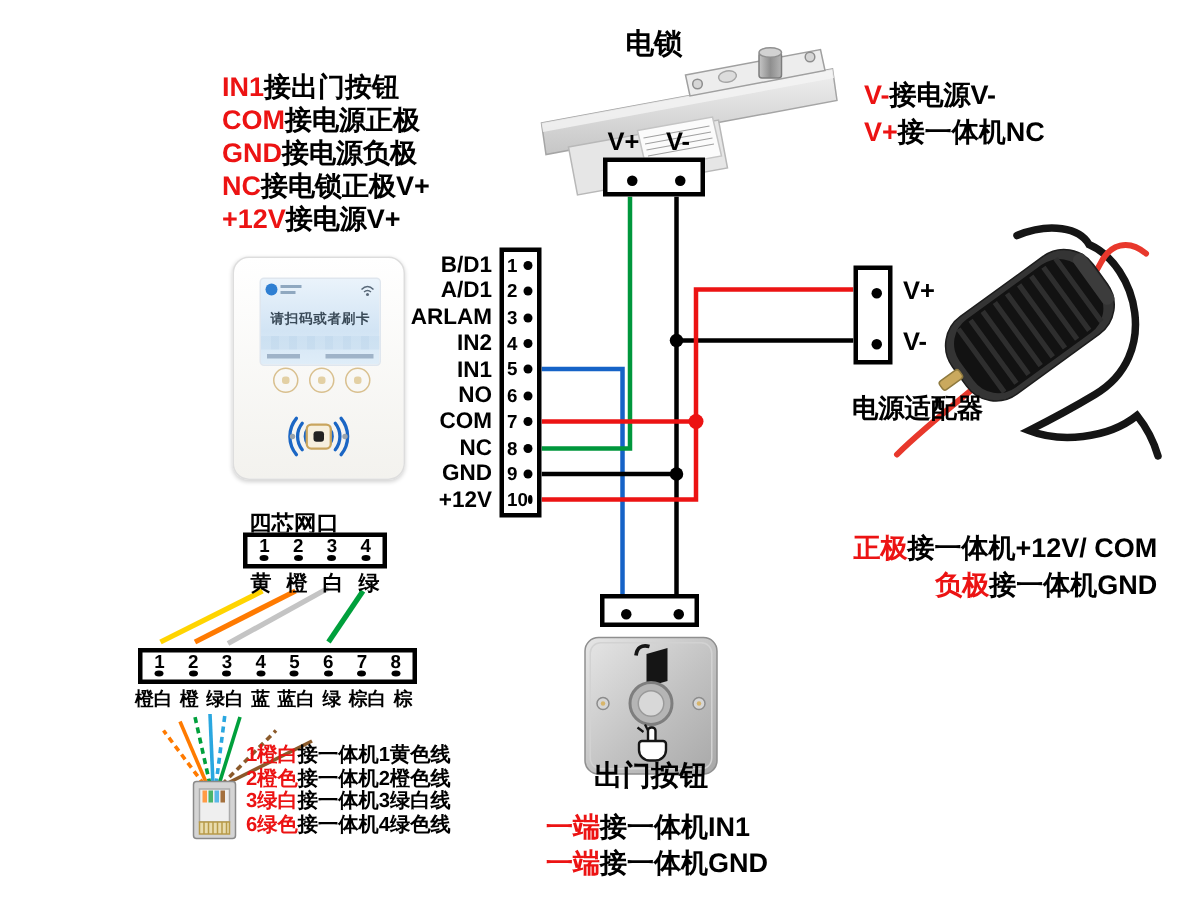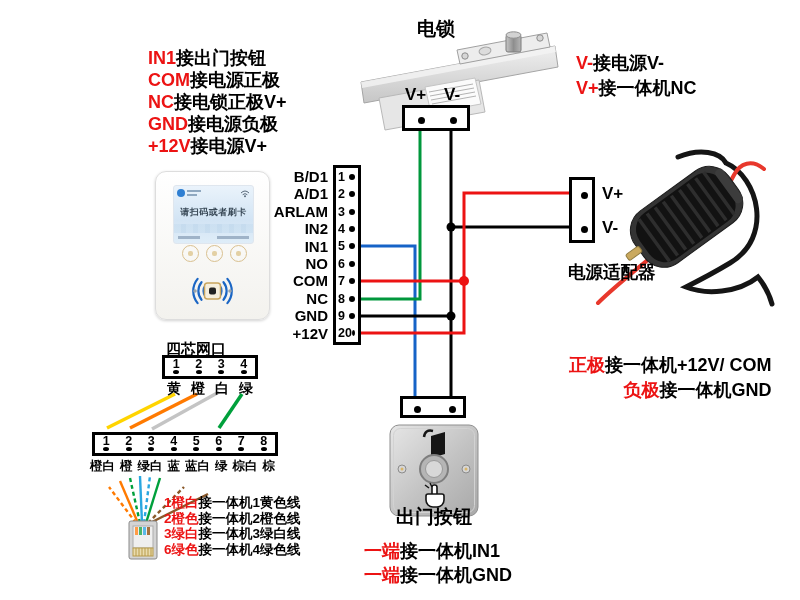--- a/index.html
+++ b/index.html
@@ -121,22 +121,22 @@
   <div class="vlabel" style="left:369px;top:85px;">V+</div>
   <div class="vlabel" style="left:408px;top:85px;">V-</div>
   <div class="hbox" style="left:366px;top:105px;width:68px;height:26px;">
     <i class="pdot" style="left:13px;top:9px;"></i>
     <i class="pdot" style="left:45px;top:9px;"></i>
   </div>
 
   <div class="note" style="left:112px;top:47px;">
     <div><span class="r">IN1</span><span>接出门按钮</span></div>
     <div><span class="r">COM</span><span>接电源正极</span></div>
+    <div><span class="r">GND</span><span>接电源负极</span></div>
     <div><span class="r">NC</span><span>接电锁正极V+</span></div>
-    <div><span class="r">GND</span><span>接电源负极</span></div>
     <div><span class="r">+12V</span><span>接电源V+</span></div>
   </div>
 
   <div class="note" style="left:540px;top:51px;line-height:25px;">
     <div><span class="r">V-</span><span>接电源V-</span></div>
     <div><span class="r">V+</span><span>接一体机NC</span></div>
   </div>
 
   <div class="tb-labels">
     <div>B/D1</div>
@@ -181,21 +181,21 @@
       </div>
     <div class="tb-row">
         <span>8</span>
         <i></i>
       </div>
     <div class="tb-row">
         <span>9</span>
         <i></i>
       </div>
     <div class="tb-row">
-        <span>20</span>
+        <span>10</span>
         <i></i>
       </div>
   </div>
 
   <div class="reader">
     <div class="scr">
       <i class="logo"></i>
       <i class="ltxt" style="top:4px;"></i>
       <i class="ltxt" style="top:8px;width:10px;"></i>
       <svg class="abs" style="right:3px;top:3px" width="10" height="9" viewBox="0 0 10 9">

